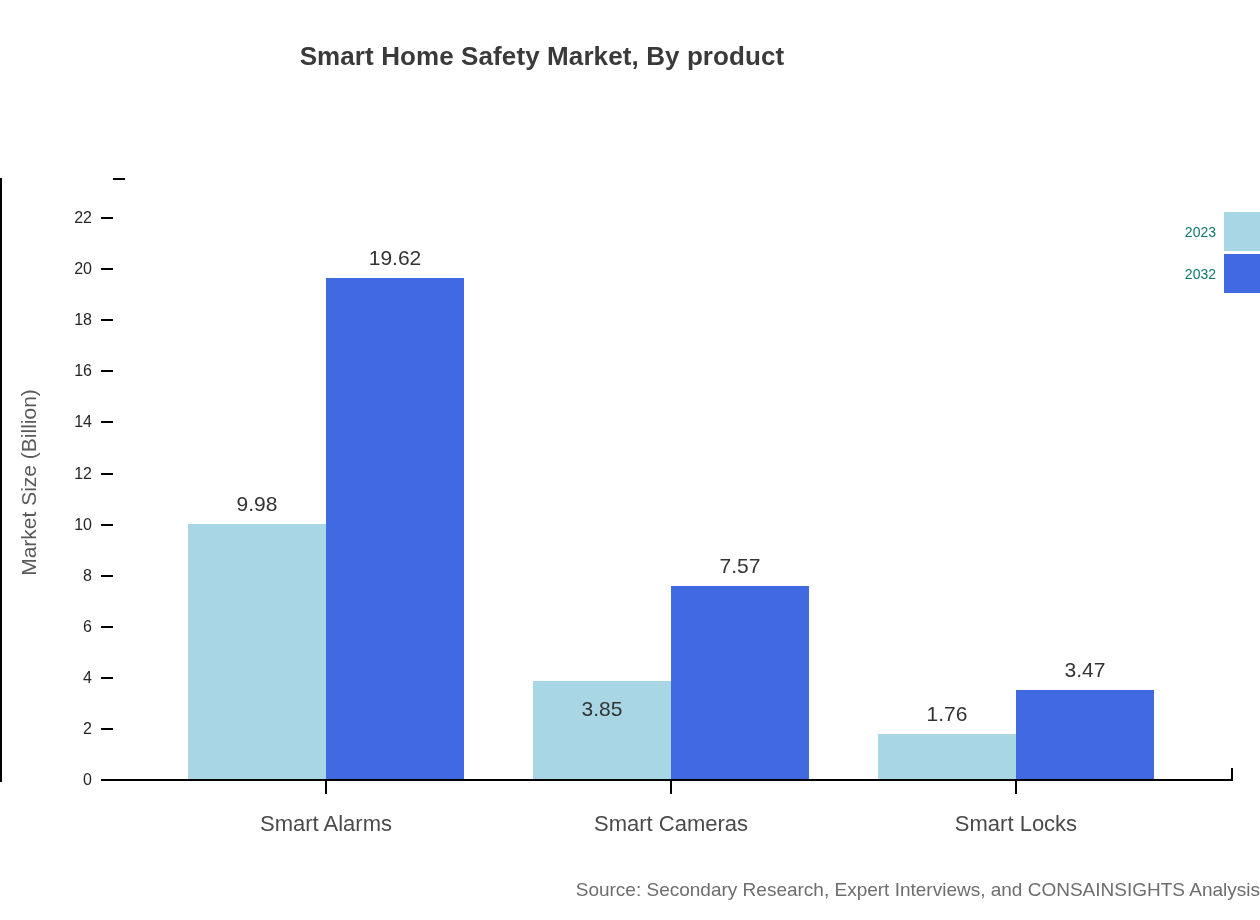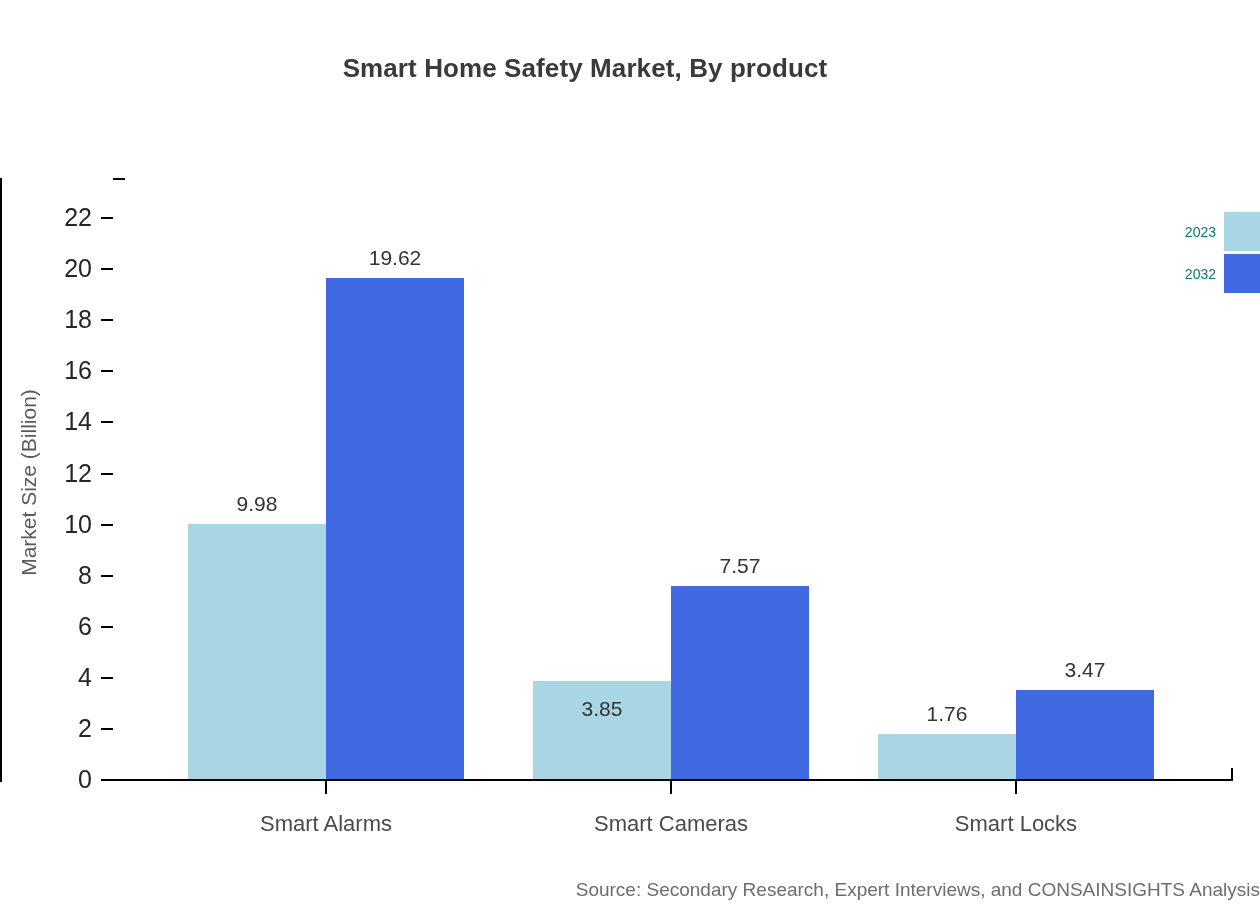--- a/index.html
+++ b/index.html
@@ -19,29 +19,28 @@
     position: absolute;
     left: 0; top: 0;
     width: 1260px;
     height: 920px;
   }
 
   
   .title-block {
     position: absolute;
     left: 0;
-    top: 48px;
+    top: 36px;
     width: 1084px;
     text-align: center;
     color: #3a3a3a;
     font-size: 26px;
     font-weight: bold;
     line-height: 40px;
     letter-spacing: 0.1px;
-    margin-left: 43px;
   }
   .title-line { display: block; }
 
   
   .axis-line-y {
     position: absolute;
     left: 0px;
     top: 178px;
     width: 2px;
     height: 604px;
@@ -77,21 +76,21 @@
     left: 101px;
     width: 12px;
     height: 2px;
     background: #000000;
   }
   .ytick-label {
     position: absolute;
     right: 1175px; 
     text-align: right;
     color: #262626;
-    font-size: 25px;
+    font-size: 16px;
     line-height: 19px;
   }
 
   .xtick {
     position: absolute;
     top: 781px;
     width: 2px;
     height: 13px;
     background: #000000;
   }

